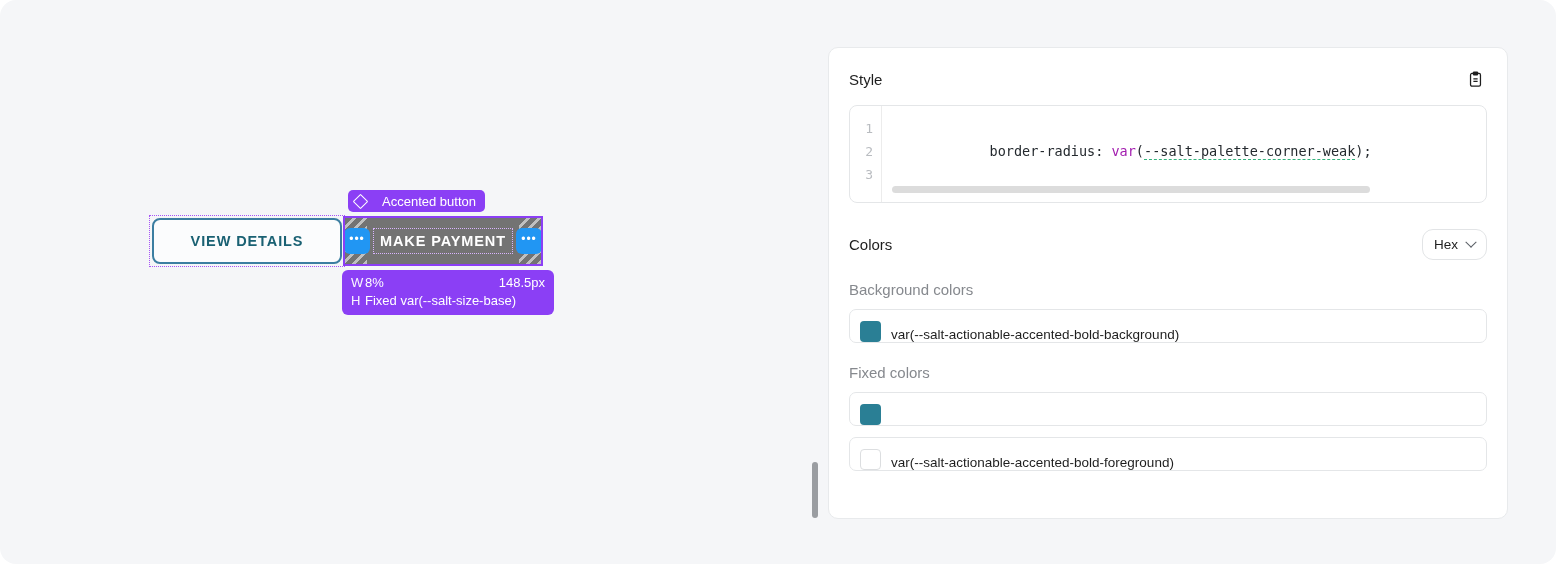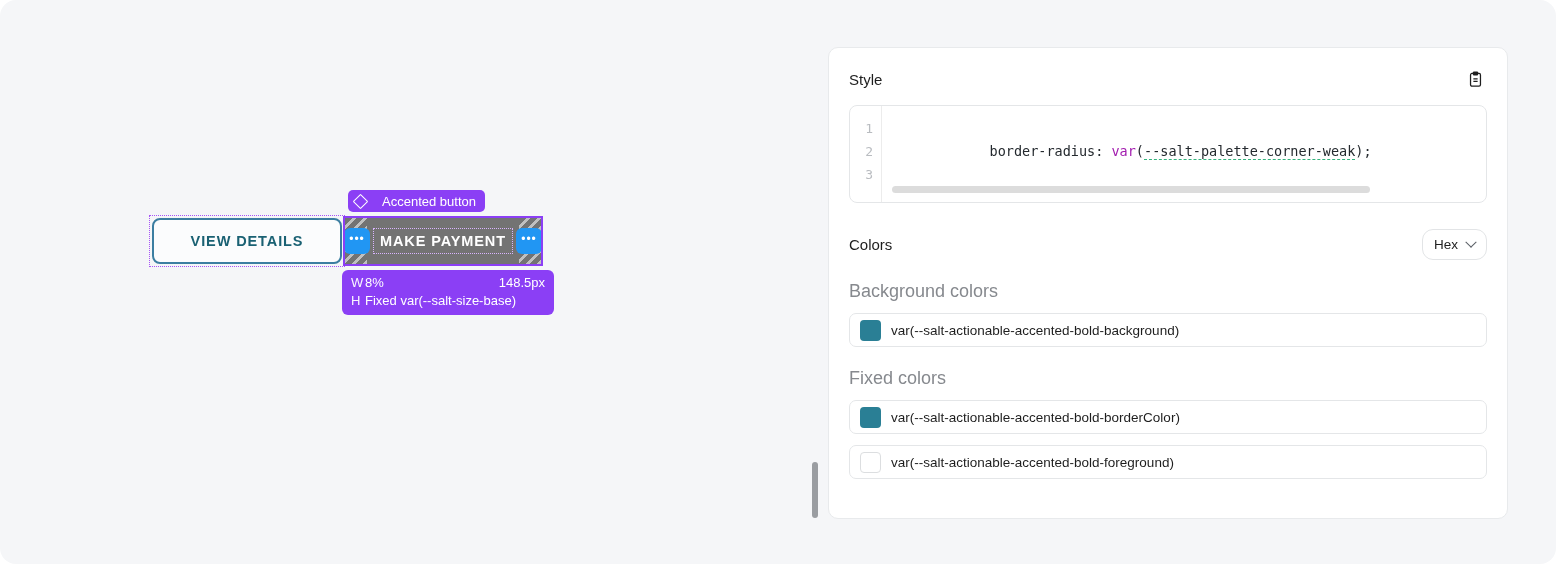--- a/index.html
+++ b/index.html
@@ -144,25 +144,25 @@
   }
   .hex-btn {
     display: flex; align-items: center; gap: 9px;
     height: 31px; padding: 0 11px;
     border: 1px solid #e2e4e6; border-radius: 11px; background: #fff;
     font-size: 13.5px; color: #1e1e1e;
   }
   .chev { width: 8px; height: 8px; border-right: 1.4px solid #5a5f66; border-bottom: 1.4px solid #5a5f66;
           transform: rotate(45deg) translate(-2px,-2px); }
 
-  .grp-label { margin-top: 21px; font-size: 18px; color: #86898e; }
+  .grp-label { margin-top: 21px; font-size: 15px; color: #86898e; }
   .color-row {
     margin-top: 11px; height: 34px;
     border: 1px solid #e4e6e8; border-radius: 7px;
-    display: flex; align-items: center; padding: 0 10px; gap: 10px;
+    display: flex; align-items: flex-end; padding: 0 10px; gap: 10px;
     background: #fff;
   }
   .swatch { width: 21px; height: 21px; border-radius: 4px; flex: none; }
   .swatch.teal { background: #2a7f95; }
   .swatch.empty { background: #fff; border: 1px solid #dcdee0; }
   .color-txt { font-size: 13.5px; color: #1e1e1e; }
 
   
   .vscroll {
     position: absolute; left: 812px; top: 462px; width: 6px; height: 56px;
@@ -259,21 +259,20 @@
 
       <div class="grp-label">Background colors</div>
       <div class="color-row">
         <span class="swatch teal"></span>
         <span class="color-txt">var(--salt-actionable-accented-bold-background)</span>
       </div>
 
       <div class="grp-label">Fixed colors</div>
       <div class="color-row">
         <span class="swatch teal"></span>
-        <span class="color-txt">var(--salt-actionable-accented-bold-borderColor)</span>
       </div>
 
       <div class="color-row">
         <span class="swatch empty"></span>
         <span class="color-txt">var(--salt-actionable-accented-bold-foreground)</span>
       </div>
 
     </div>
   </div>
 

